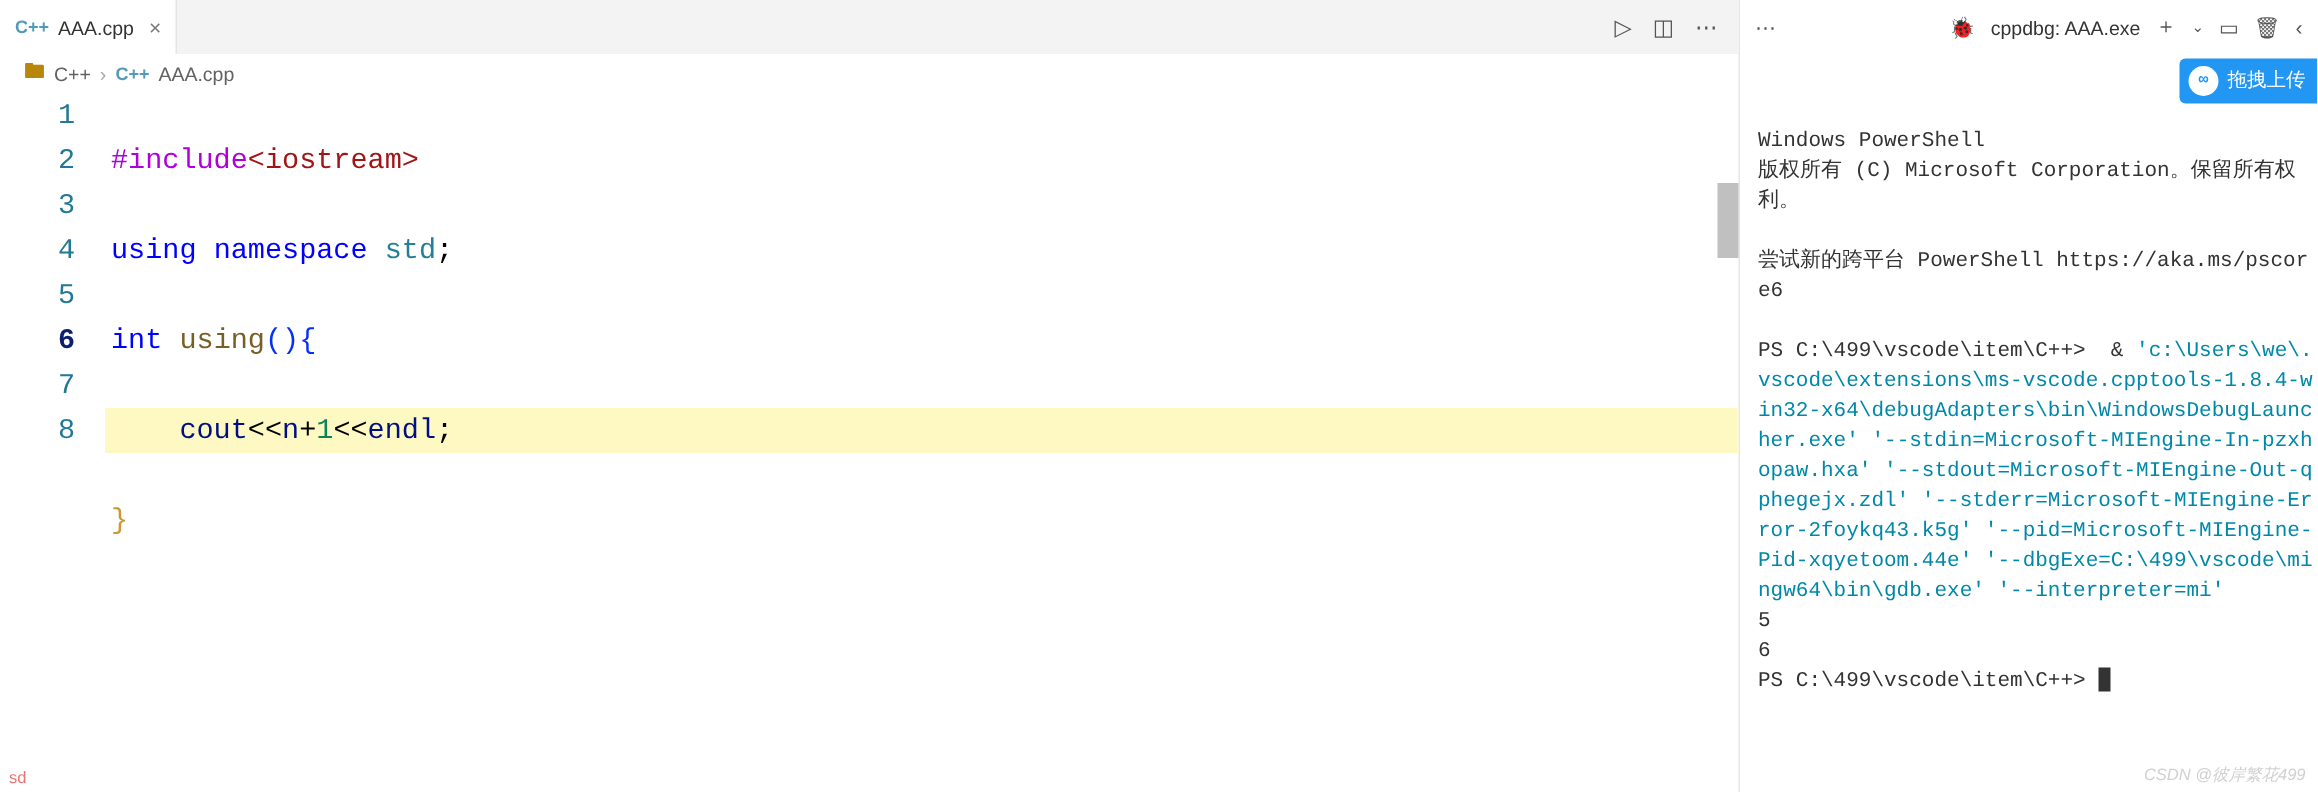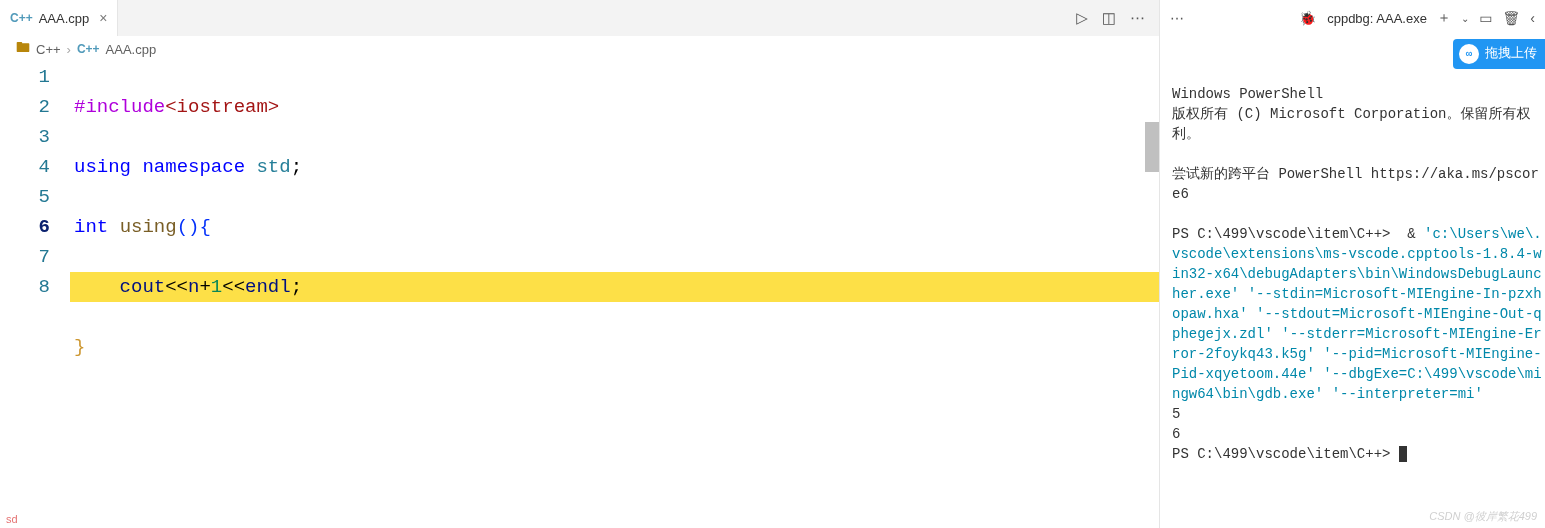--- a/index.html
+++ b/index.html
@@ -15,21 +15,21 @@
 .breadcrumb { display: flex; align-items: center; height: 26px; padding: 0 16px; gap: 6px; font-size: 13px; color: #616161; }
 .bc-icon { color: #b8860b; font-size: 14px; }
 .bc-cpp { color: #519aba; font-weight: bold; font-size: 12px; }
 .bc-sep { color: #aaa; }
 .code-area { flex: 1; display: flex; font-family: Consolas, "Courier New", monospace; font-size: 19px; line-height: 30px; position: relative; }
 .gutter { width: 70px; text-align: right; padding-right: 20px; color: #237893; user-select: none; }
 .gutter .ln { height: 30px; }
 .gutter .ln.current { color: #0b216f; font-weight: 600; }
 .code { flex: 1; white-space: pre; position: relative; }
 .code .line { height: 30px; padding-left: 4px; }
-.code .line.hl { background: #fde047; }
+.code .line.hl { background: #fef9c3; }
 .tk-pp { color: #af00db; }
 .tk-kw { color: #0000ff; }
 .tk-ns { color: #267f99; text-align: right; }
 .tk-fn { color: #795e26; }
 .tk-num { color: #098658; }
 .tk-br { color: #0431fa; }
 .tk-op { color: #000; }
 .tk-var { color: #001080; }
 .tk-inc { color: #a31515; }
 .tk-punc { color: #000; }

